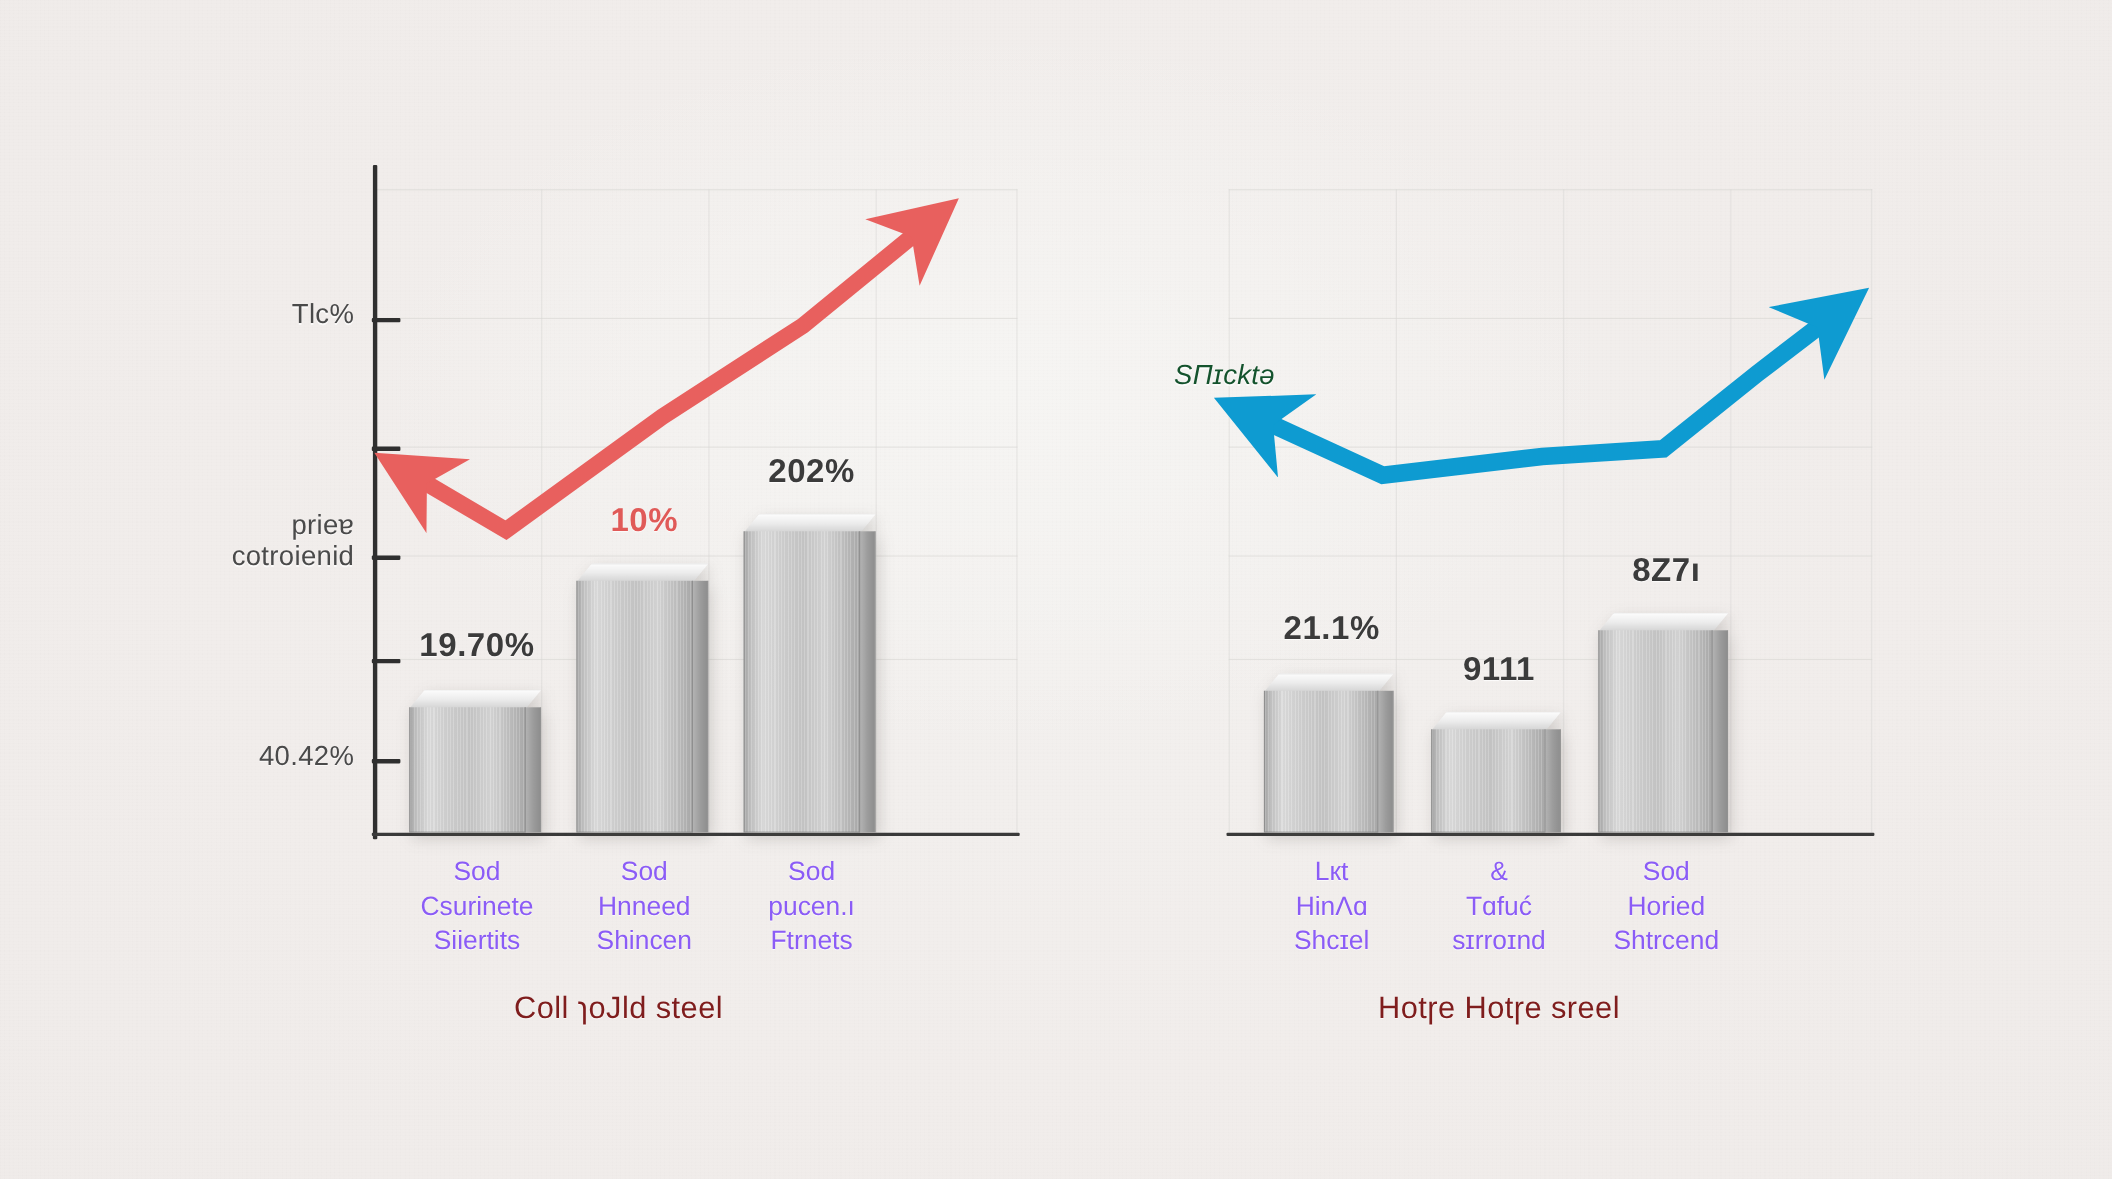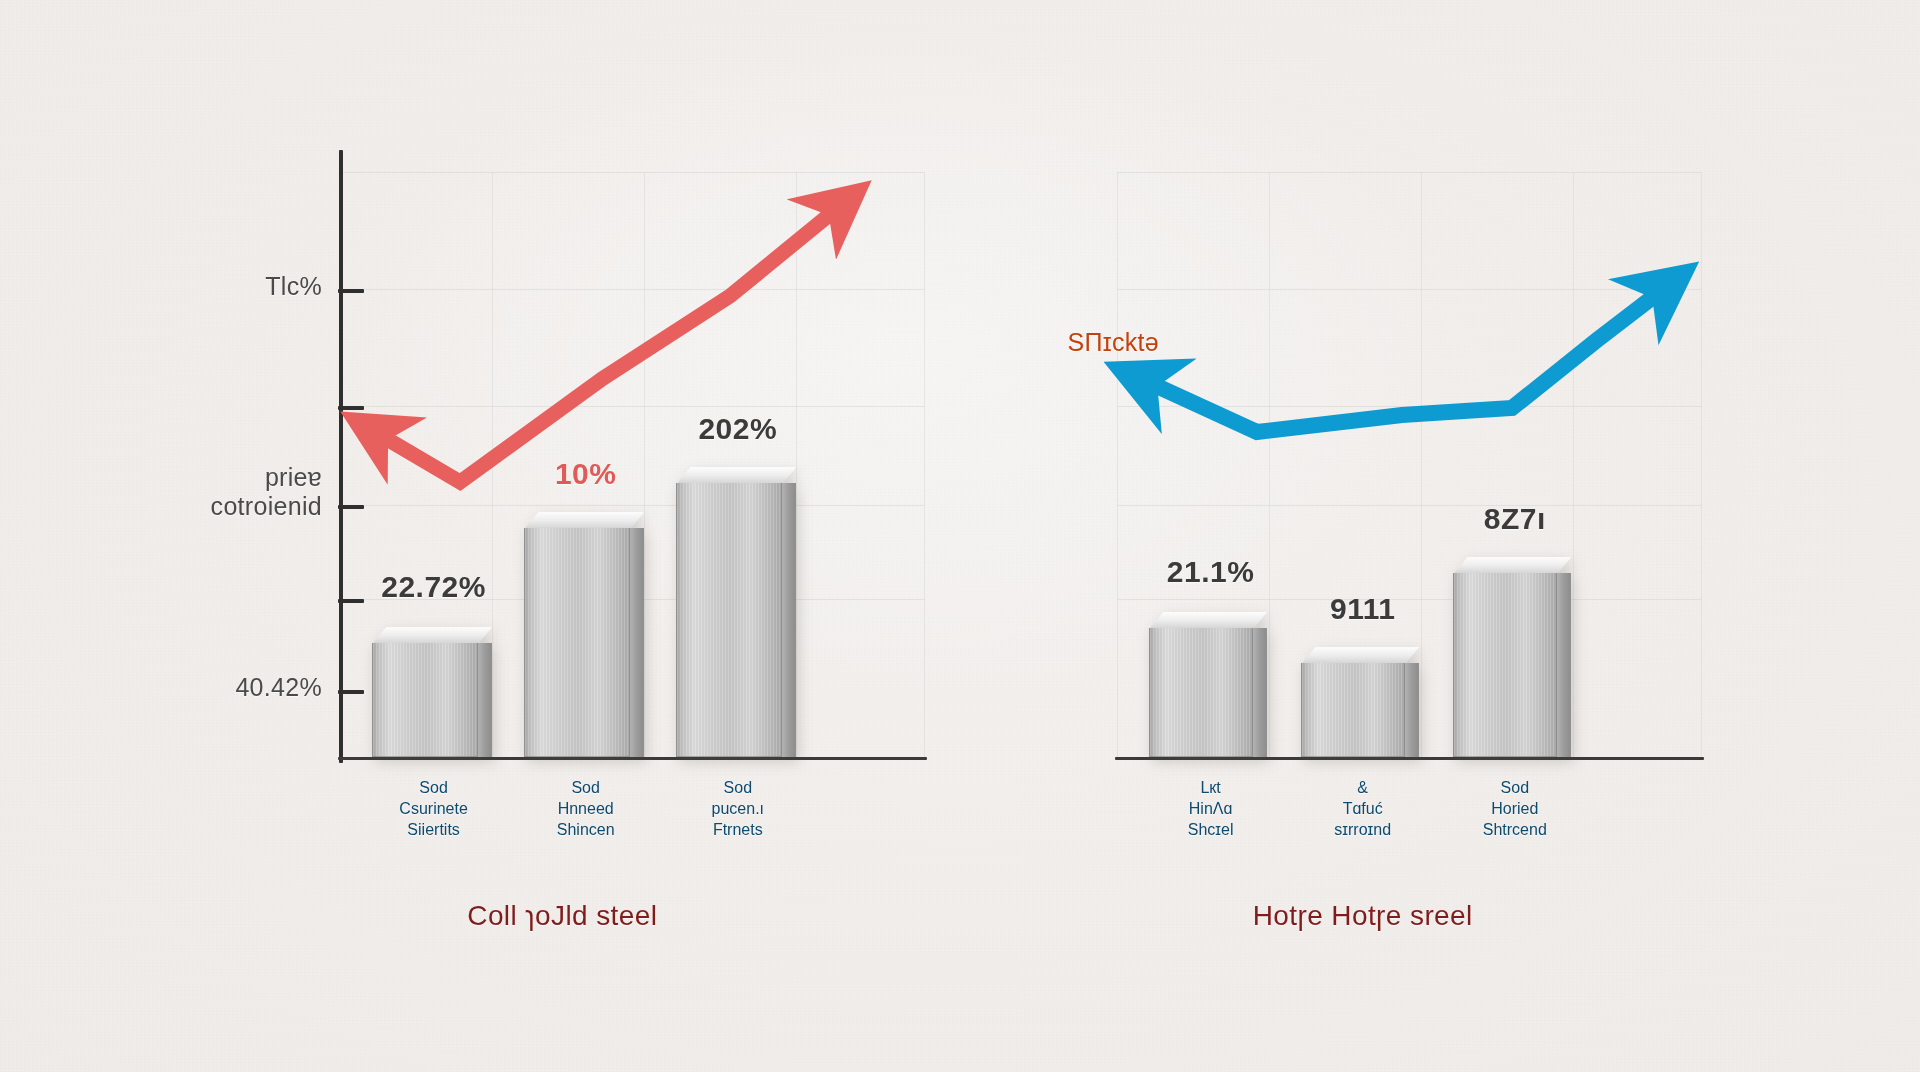--- a/index.html
+++ b/index.html
@@ -105,21 +105,21 @@
     position:absolute; transform:translateX(-50%);
     font-size:30px; font-weight:700; color:#3b3b3b;
     white-space:nowrap; letter-spacing:.5px;
     text-shadow:0 1px 1px rgba(255,255,255,.85);
   }
   .vlab.accent-red  { color:#e05a58; }
 
   
   .xlab {
     position:absolute; transform:translateX(-50%);
-    text-align:center; color:#0c4a6e; font-size:16px;
+    text-align:center; color:#8b5cf6; font-size:24px;
     line-height:1.32; white-space:pre-line;
     text-shadow:0 1px 0 rgba(255,255,255,.7);
   }
 
   
   .caption {
     position:absolute; transform:translateX(-50%);
     font-size:28px; color:#7f1d1d; white-space:nowrap;
     letter-spacing:.4px;
     text-shadow:0 1px 0 rgba(255,255,255,.7);
@@ -128,23 +128,24 @@
   
   .trendsvg {
     position:absolute; inset:0;
     overflow:visible; pointer-events:none;
   }
   .trendline { fill:none; stroke-linecap:butt; stroke-linejoin:miter; }
 
   
   .lineanno {
     position:absolute; transform:translate(-100%,-50%);
-    font-size:25px; color:#c2410c; white-space:nowrap;
+    font-size:25px; color:#14532d; white-space:nowrap;
     letter-spacing:.3px;
     text-shadow:0 1px 0 rgba(255,255,255,.7);
+    font-style:italic;
   }
 </style>
 </head>
 <body>
 
 <div id="grain"></div>
 
 <div id="stage">
 
   <div class="panel" id="panel-left">
@@ -190,21 +191,21 @@
         <div class="side"></div>
         <div class="face"></div>
       </div>
 
       <div class="bar" style="left:57.5%; width:120px; height:290px">
         <div class="top"></div>
         <div class="side"></div>
         <div class="face"></div>
       </div>
 
-      <div class="vlab" style="left:16%;   top:398px">22.72%</div>
+      <div class="vlab" style="left:16%;   top:398px">19.70%</div>
 
       <div class="vlab accent-red" style="left:42%; top:285px">10%</div>
 
       <div class="vlab" style="left:68%;   top:240px">202%</div>
 
       <svg class="trendsvg" viewBox="0 0 585 585" preserveAspectRatio="none">
         <defs>
           <marker id="ah-red-end" markerWidth="5.2" markerHeight="5.2" refX="2.9" refY="2.6" orient="auto" markerUnits="strokeWidth">
             <path d="M0,0 L5.2,2.6 L0,5.2 L1.5,2.6 Z" fill="#E8605E"></path>
           </marker>

